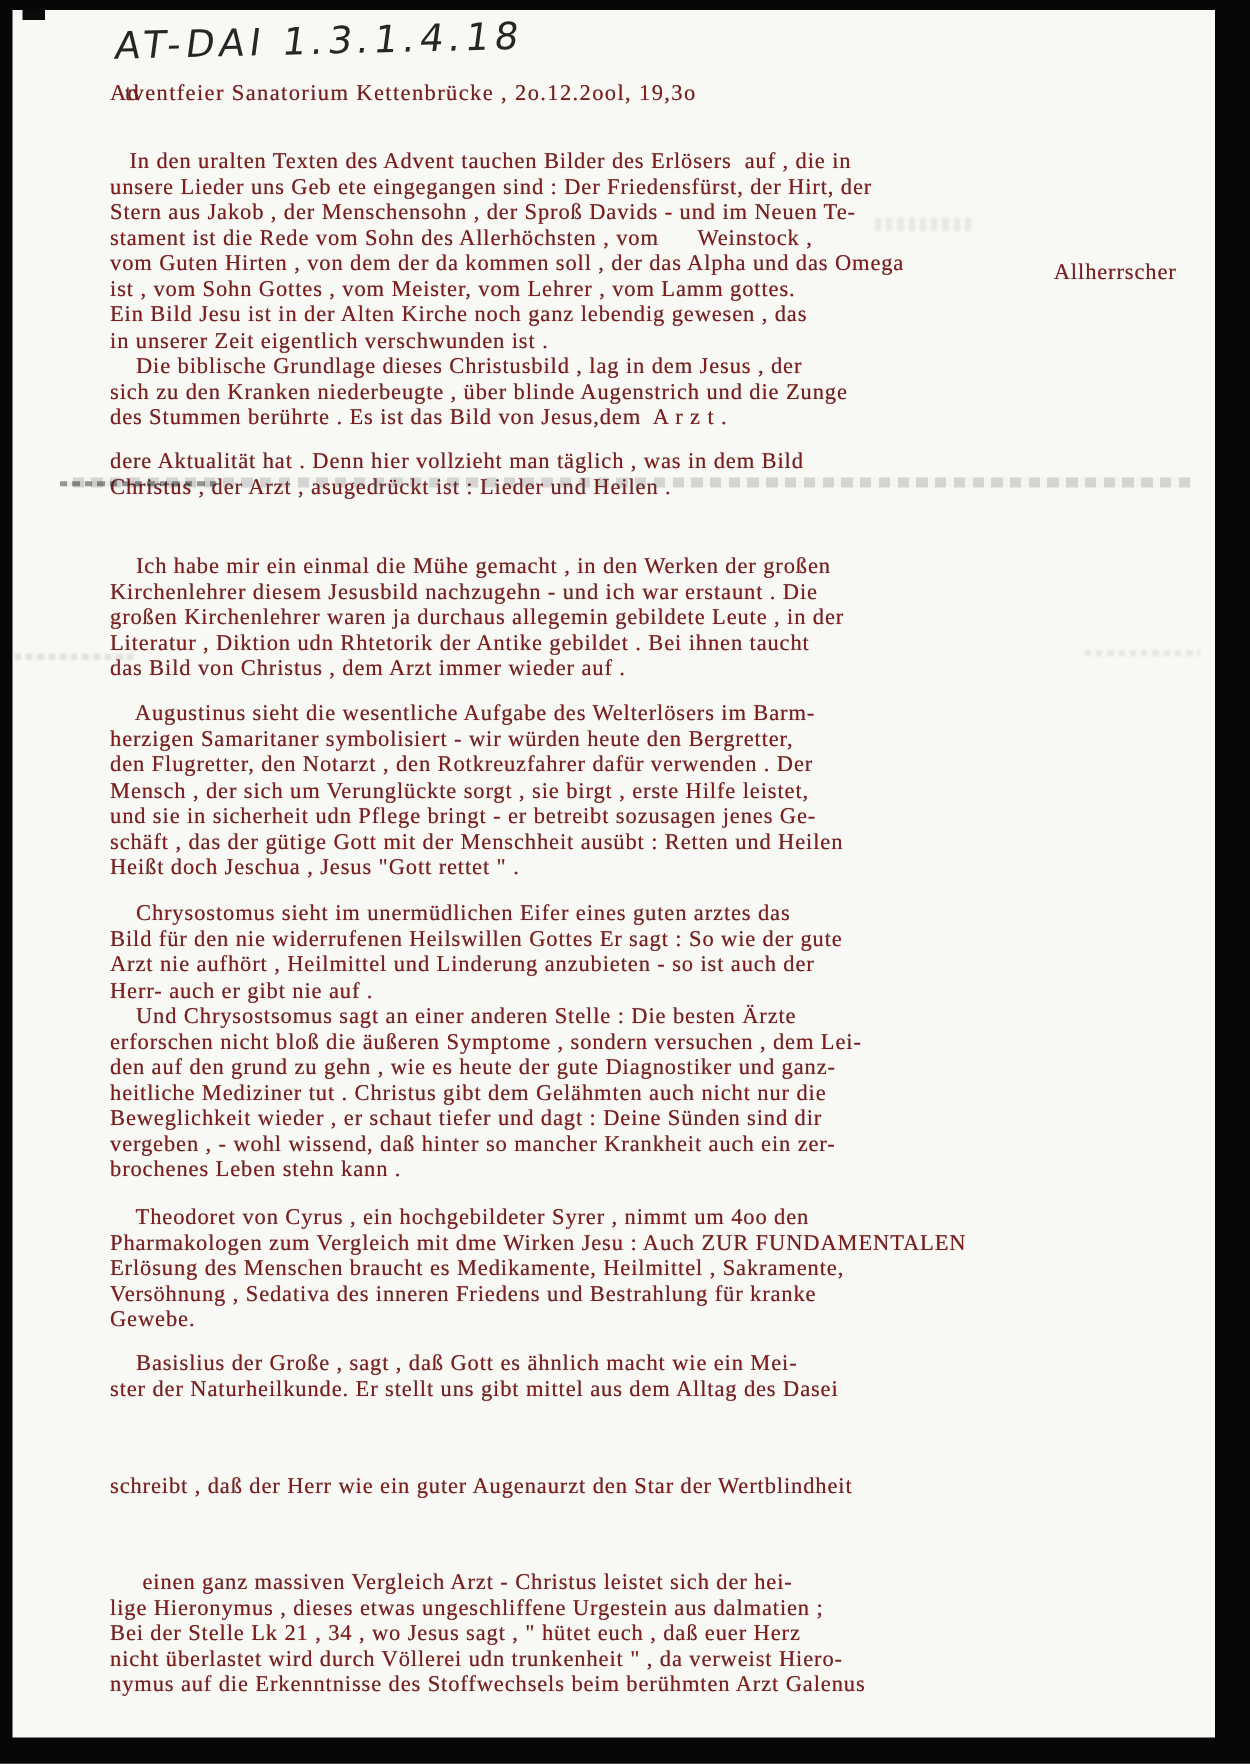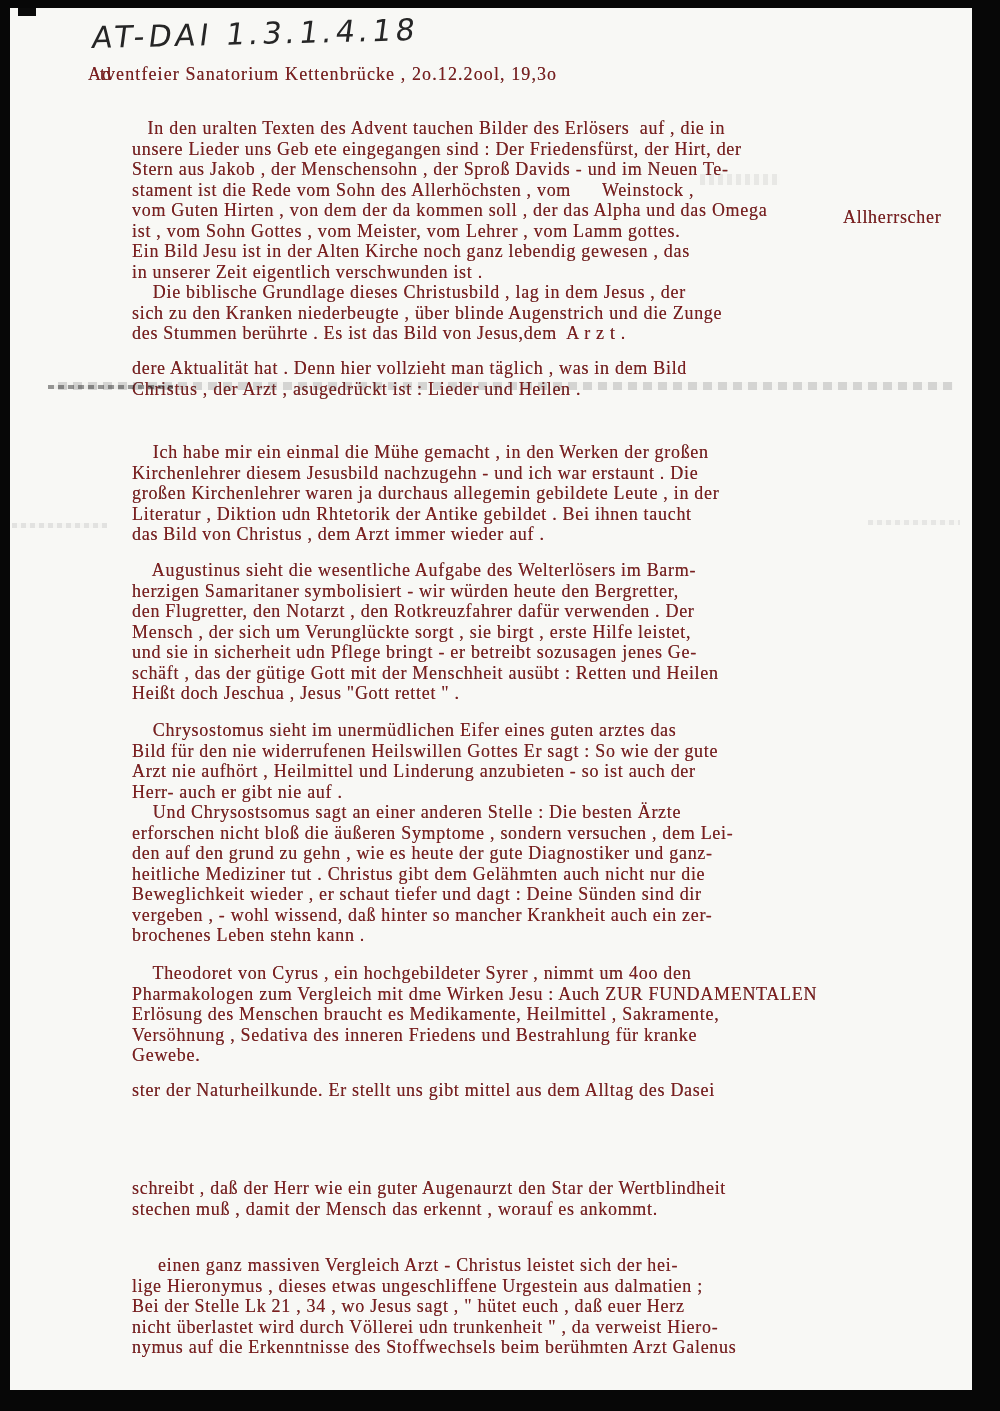--- a/index.html
+++ b/index.html
@@ -16,21 +16,21 @@
 
   .annotation { position:absolute; left:82px; top:8px;
                 font-family:"DejaVu Sans", sans-serif; font-size:30px; font-weight:400;
                 letter-spacing:4px; color:#262626;
                 transform:rotate(-1.4deg) skewX(-9deg); white-space:pre; }
 
   .title { position:absolute; left:78px; top:56px; letter-spacing:1.1px; }
   .title .over { display:inline-block; margin-left:-12.3px; }
 
   .block { position:absolute; left:78px; right:6px; }
-  .tline { height:20.5px; line-height:20.5px;margin-left:44px; }
+  .tline { height:20.5px; line-height:20.5px; }
 
   .insertion { position:absolute; left:833px; top:199px; white-space:nowrap; }
 
   .artifact { position:absolute; pointer-events:none; }
   .streak { background:repeating-linear-gradient(90deg, rgba(70,70,70,0.20) 0 9px,
             rgba(70,70,70,0.02) 9px 15px); filter:blur(0.6px); }
   .streak-dark { background:repeating-linear-gradient(90deg, rgba(30,30,30,0.45) 0 6px,
             rgba(30,30,30,0.05) 6px 10px); filter:blur(0.4px); }
   .smudge { background:repeating-linear-gradient(90deg, rgba(90,90,90,0.28) 0 5px,
             rgba(90,90,90,0.03) 5px 9px); filter:blur(0.7px); }
@@ -45,22 +45,22 @@
   <div class="annotation">AT-DAI 1.3.1.4.18</div>
 
   <div class="title txt"><span>Ad</span><span class="over">t</span><span>ventfeier Sanatorium Kettenbrücke , 2o.12.2ool, 19,3o</span></div>
 
   <div class="block txt" style="top:110px"><div class="tline">   In den uralten Texten des Advent tauchen Bilder des Erlösers  auf , die in</div><div class="tline">unsere Lieder uns Geb ete eingegangen sind : Der Friedensfürst, der Hirt, der</div><div class="tline">Stern aus Jakob , der Menschensohn , der Sproß Davids - und im Neuen Te-</div><div class="tline">stament ist die Rede vom Sohn des Allerhöchsten , vom      Weinstock ,</div><div class="tline">vom Guten Hirten , von dem der da kommen soll , der das Alpha und das Omega</div><div class="tline">ist , vom Sohn Gottes , vom Meister, vom Lehrer , vom Lamm gottes.</div><div class="tline">Ein Bild Jesu ist in der Alten Kirche noch ganz lebendig gewesen , das</div><div class="tline">in unserer Zeit eigentlich verschwunden ist .</div><div class="tline">    Die biblische Grundlage dieses Christusbild , lag in dem Jesus , der</div><div class="tline">sich zu den Kranken niederbeugte , über blinde Augenstrich und die Zunge</div><div class="tline">des Stummen berührte . Es ist das Bild von Jesus,dem  A r z t .</div></div>
   <div class="block txt" style="top:350px"><div class="tline">dere Aktualität hat . Denn hier vollzieht man täglich , was in dem Bild</div><div class="tline">Christus , der Arzt , asugedrückt ist : Lieder und Heilen .</div></div>
   <div class="block txt" style="top:434px"><div class="tline">    Ich habe mir ein einmal die Mühe gemacht , in den Werken der großen</div><div class="tline">Kirchenlehrer diesem Jesusbild nachzugehn - und ich war erstaunt . Die</div><div class="tline">großen Kirchenlehrer waren ja durchaus allegemin gebildete Leute , in der</div><div class="tline">Literatur , Diktion udn Rhtetorik der Antike gebildet . Bei ihnen taucht</div><div class="tline">das Bild von Christus , dem Arzt immer wieder auf .</div></div>
   <div class="block txt" style="top:552px"><div class="tline">    Augustinus sieht die wesentliche Aufgabe des Welterlösers im Barm-</div><div class="tline">herzigen Samaritaner symbolisiert - wir würden heute den Bergretter,</div><div class="tline">den Flugretter, den Notarzt , den Rotkreuzfahrer dafür verwenden . Der</div><div class="tline">Mensch , der sich um Verunglückte sorgt , sie birgt , erste Hilfe leistet,</div><div class="tline">und sie in sicherheit udn Pflege bringt - er betreibt sozusagen jenes Ge-</div><div class="tline">schäft , das der gütige Gott mit der Menschheit ausübt : Retten und Heilen</div><div class="tline">Heißt doch Jeschua , Jesus "Gott rettet " .</div></div>
   <div class="block txt" style="top:712px"><div class="tline">    Chrysostomus sieht im unermüdlichen Eifer eines guten arztes das</div><div class="tline">Bild für den nie widerrufenen Heilswillen Gottes Er sagt : So wie der gute</div><div class="tline">Arzt nie aufhört , Heilmittel und Linderung anzubieten - so ist auch der</div><div class="tline">Herr- auch er gibt nie auf .</div><div class="tline">    Und Chrysostsomus sagt an einer anderen Stelle : Die besten Ärzte</div><div class="tline">erforschen nicht bloß die äußeren Symptome , sondern versuchen , dem Lei-</div><div class="tline">den auf den grund zu gehn , wie es heute der gute Diagnostiker und ganz-</div><div class="tline">heitliche Mediziner tut . Christus gibt dem Gelähmten auch nicht nur die</div><div class="tline">Beweglichkeit wieder , er schaut tiefer und dagt : Deine Sünden sind dir</div><div class="tline">vergeben , - wohl wissend, daß hinter so mancher Krankheit auch ein zer-</div><div class="tline">brochenes Leben stehn kann .</div></div>
   <div class="block txt" style="top:955px"><div class="tline">    Theodoret von Cyrus , ein hochgebildeter Syrer , nimmt um 4oo den</div><div class="tline">Pharmakologen zum Vergleich mit dme Wirken Jesu : Auch ZUR FUNDAMENTALEN</div><div class="tline">Erlösung des Menschen braucht es Medikamente, Heilmittel , Sakramente,</div><div class="tline">Versöhnung , Sedativa des inneren Friedens und Bestrahlung für kranke</div><div class="tline">Gewebe.</div></div>
-  <div class="block txt" style="top:1072px"><div class="tline">ster der Naturheilkunde. Er stellt uns gibt mittel aus dem Alltag des Dasei</div></div>
-  <div class="block txt" style="top:1170px"><div class="tline">schreibt , daß der Herr wie ein guter Augenaurzt den Star der Wertblindheit</div><div class="tline">stechen muß , damit der Mensch das erkennt , worauf es ankommt.</div></div>
+  <div class="block txt" style="top:1072px"><div class="tline">    Basislius der Große , sagt , daß Gott es ähnlich macht wie ein Mei-</div><div class="tline">ster der Naturheilkunde. Er stellt uns gibt mittel aus dem Alltag des Dasei</div></div>
+  <div class="block txt" style="top:1170px"><div class="tline">schreibt , daß der Herr wie ein guter Augenaurzt den Star der Wertblindheit</div></div>
   <div class="block txt" style="top:1247px"><div class="tline">     einen ganz massiven Vergleich Arzt - Christus leistet sich der hei-</div><div class="tline">lige Hieronymus , dieses etwas ungeschliffene Urgestein aus dalmatien ;</div><div class="tline">Bei der Stelle Lk 21 , 34 , wo Jesus sagt , " hütet euch , daß euer Herz</div><div class="tline">nicht überlastet wird durch Völlerei udn trunkenheit " , da verweist Hiero-</div><div class="tline">nymus auf die Erkenntnisse des Stoffwechsels beim berühmten Arzt Galenus</div></div>
 
   <div class="insertion txt">Allherrscher</div>
 
   <div class="artifact streak" style="top:374px; left:48px; width:895px; height:8px;"></div>
   <div class="artifact streak-dark" style="top:377px; left:38px; width:125px; height:4px;"></div>
   <div class="artifact smudge" style="top:515px; left:2px; width:95px; height:5px; opacity:.5;"></div>
   <div class="artifact smudge" style="top:512px; left:858px; width:92px; height:5px; opacity:.4;"></div>
   <div class="artifact smudge" style="top:166px; left:690px; width:80px; height:11px; opacity:.35;"></div>
 </div>

